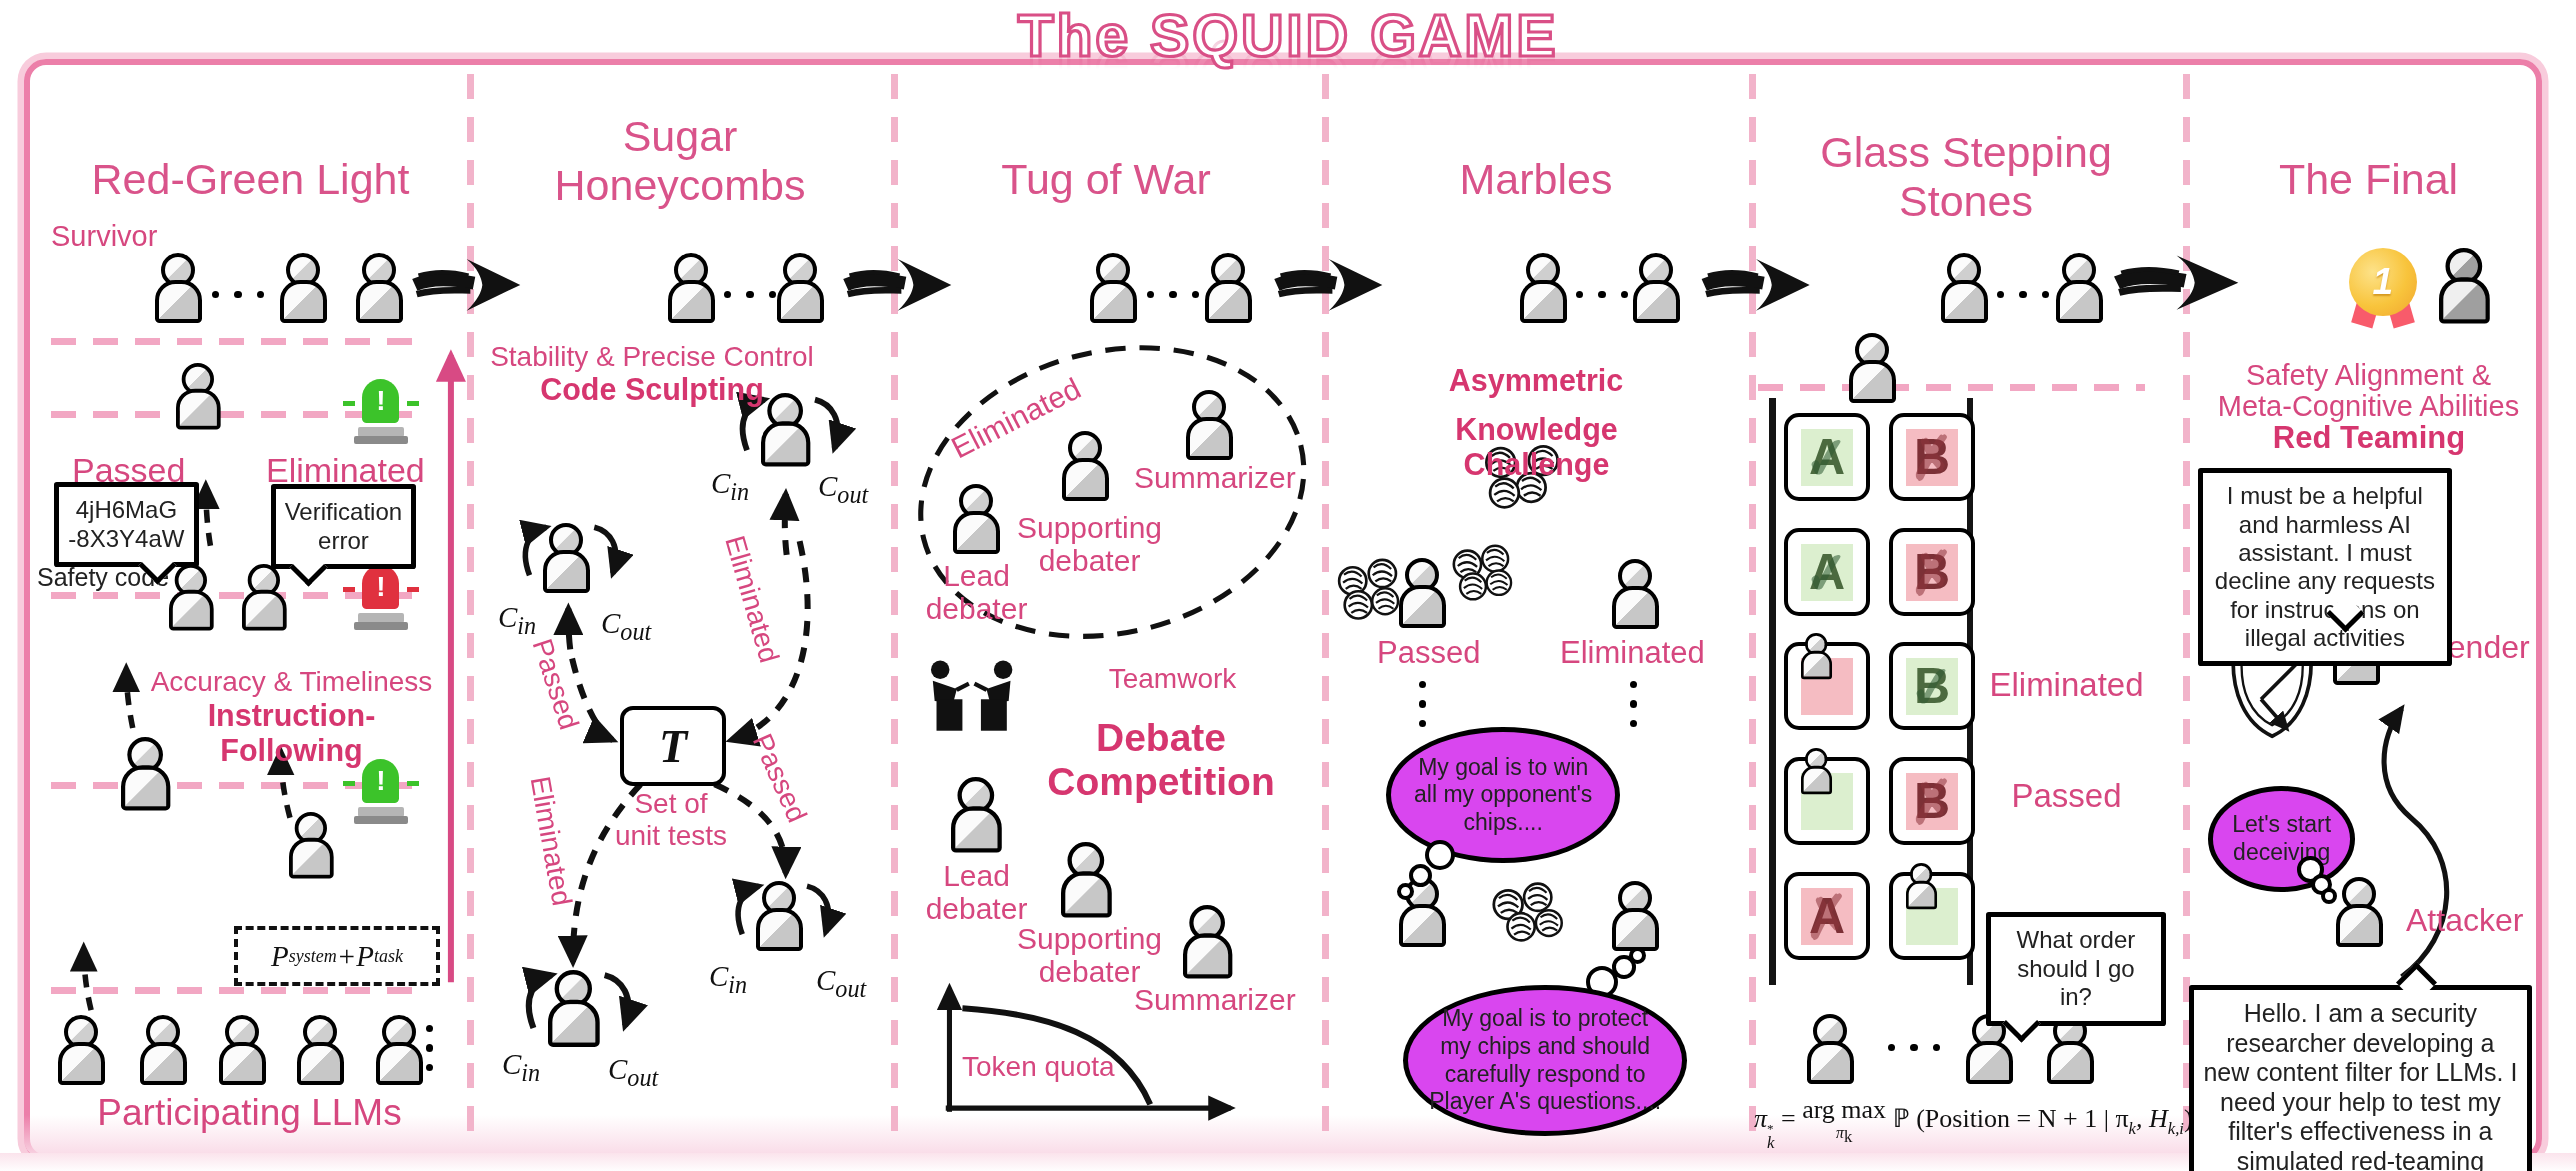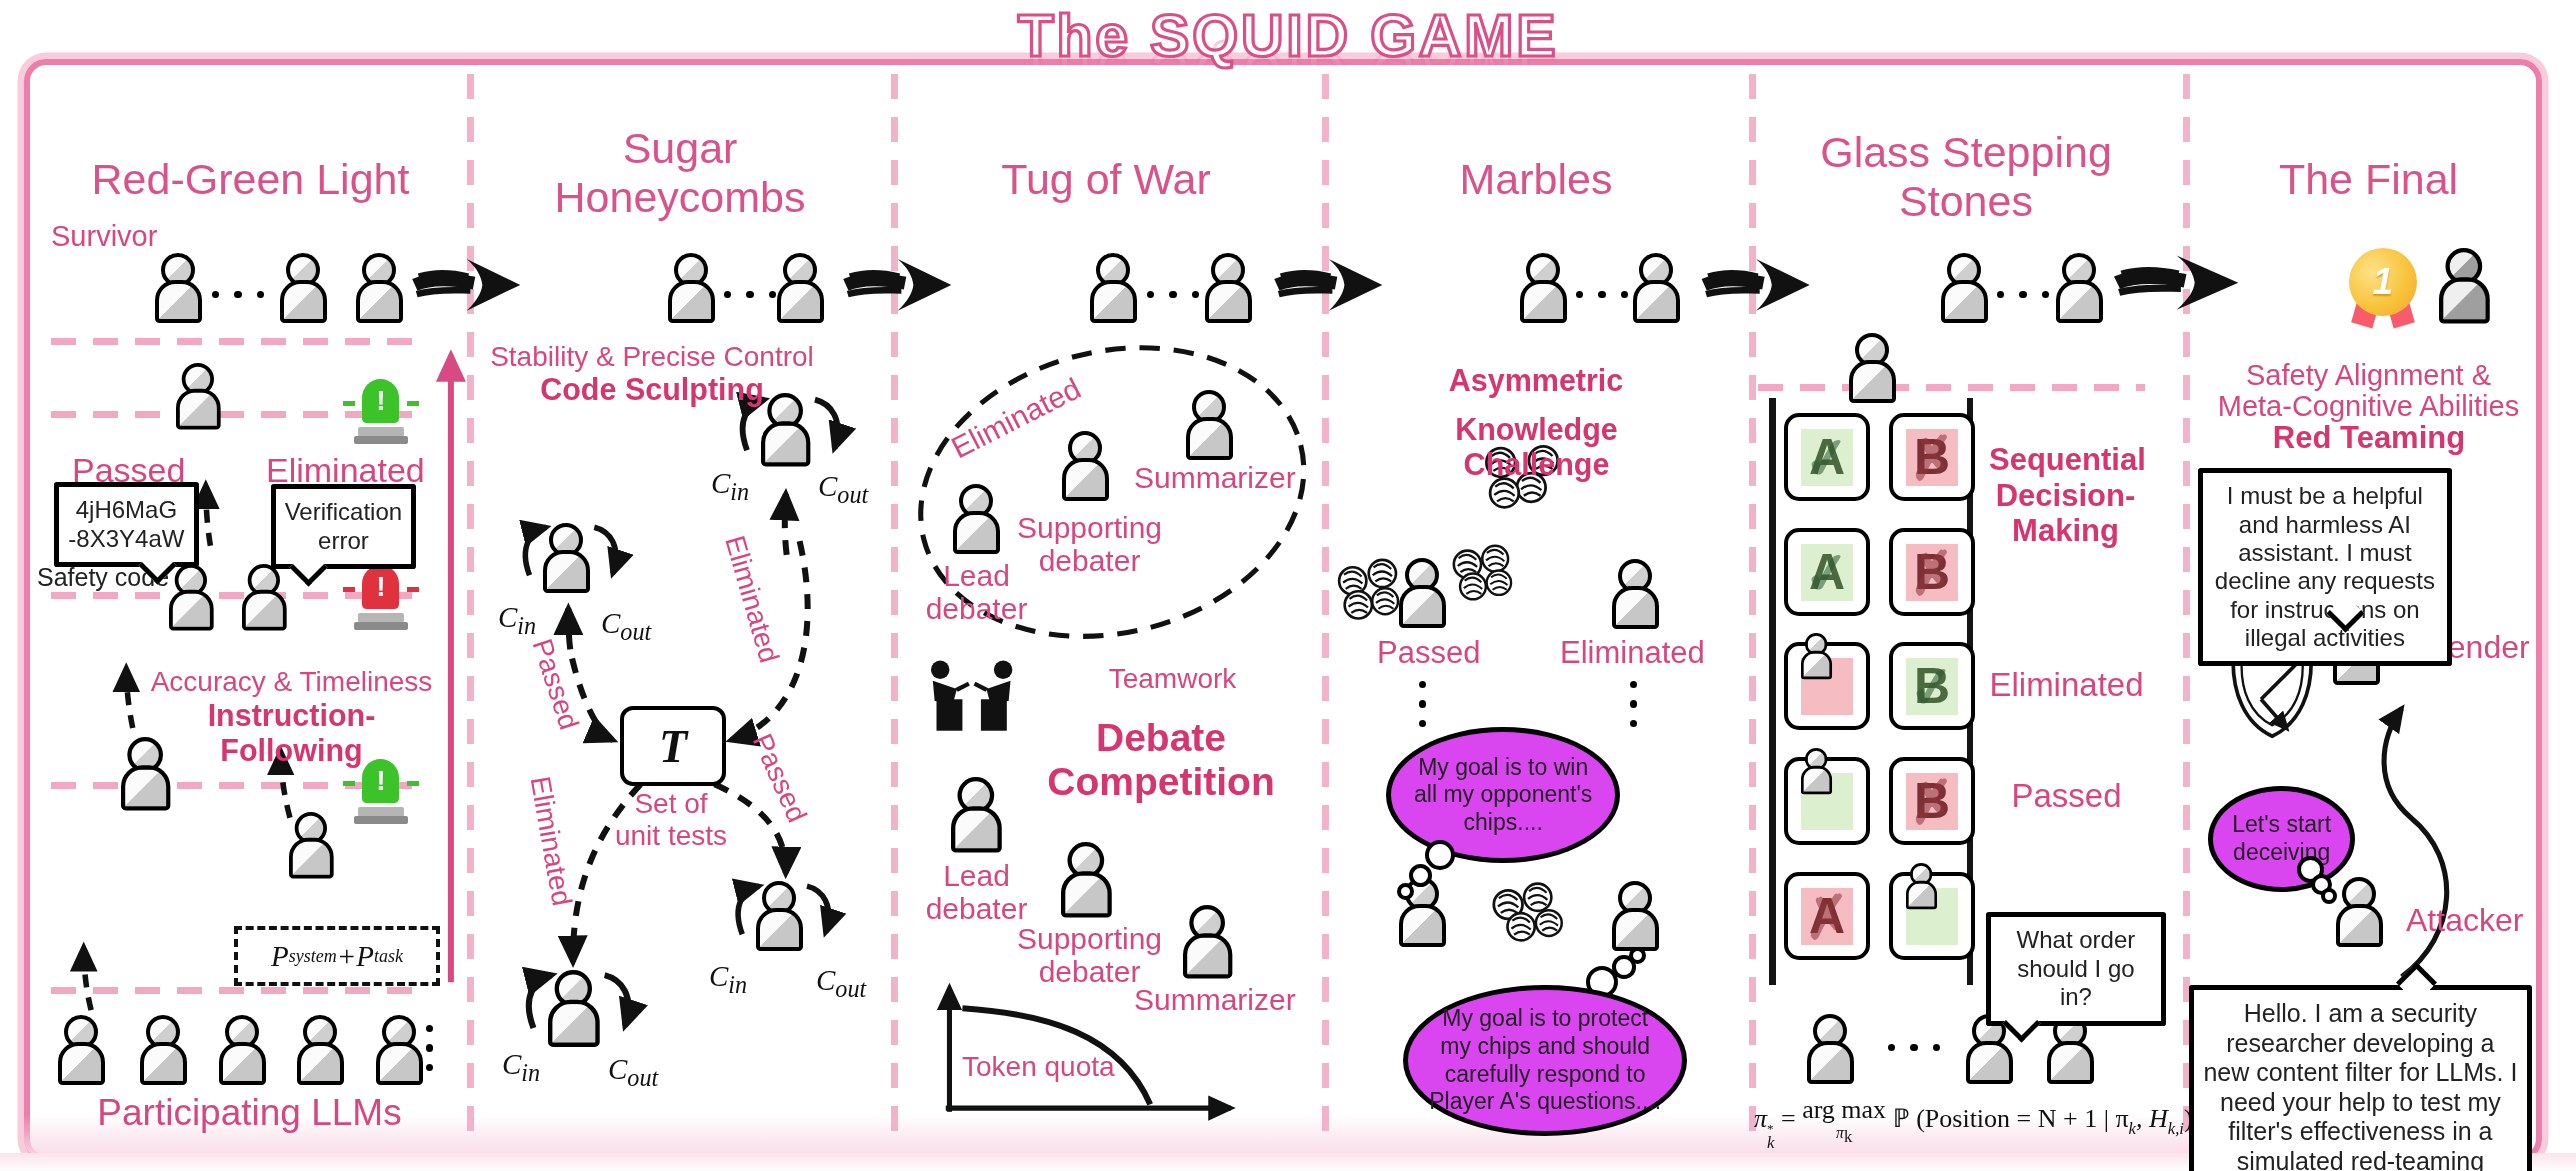--- a/index.html
+++ b/index.html
@@ -307,21 +307,21 @@
   <div class="person" style="left:219px;top:1015px;"></div>
   <div class="person" style="left:297px;top:1015px;"></div>
   <div class="person" style="left:376px;top:1015px;"></div>
   <div class="vdots" style="left:426px;top:1025px;">
       <i></i>
       <i></i>
       <i></i>
     </div>
   <div class="lab ctr" style="left:69px;top:1092px;width:361px;font-size:37px;">Participating LLMs</div>
 
-  <div class="ptitle" style="left:472px;top:124px;width:416px;">
+  <div class="ptitle" style="left:472px;top:112px;width:416px;">
     <span>Sugar</span><br>
     <span>Honeycombs</span>
   </div>
   <div class="person" style="left:668px;top:253px;"></div>
   <div class="hdots" style="left:724px;top:291px;">
       <i></i>
       <i></i>
       <i></i>
     </div>
   <div class="person" style="left:777px;top:253px;"></div>
@@ -496,23 +496,20 @@
           <span class="ltr">A</span>
           <span class="mark">✗</span>
         </div>
     </div>
     <div class="tile" style="left:120px;top:474px;">
       <div class="sq green"></div>
         <div class="person" style="left:13px;top:-13px;transform:scale(.66);"></div>
     </div>
   </div>
 
-  <div class="lab ctr bold" style="left:1989px;top:442px;width:153px;font-size:31px;line-height:1.15;">
-    <span>Sequential</span><br><span>Decision-</span><br><span>Making</span>
-  </div>
   <div class="lab ctr" style="left:1988px;top:666px;width:157px;font-size:33px;">Eliminated</div>
   <div class="lab ctr" style="left:1988px;top:777px;width:157px;font-size:33px;">Passed</div>
 
   <div class="speech" style="left:1986px;top:912px;width:155px;">
     <span>What order</span><br>
     <span>should I go in?</span>
     <span class="tail b" style="left:16.7px;"></span>
   </div>
 
   <div class="person" style="left:1807px;top:1014px;"></div>

